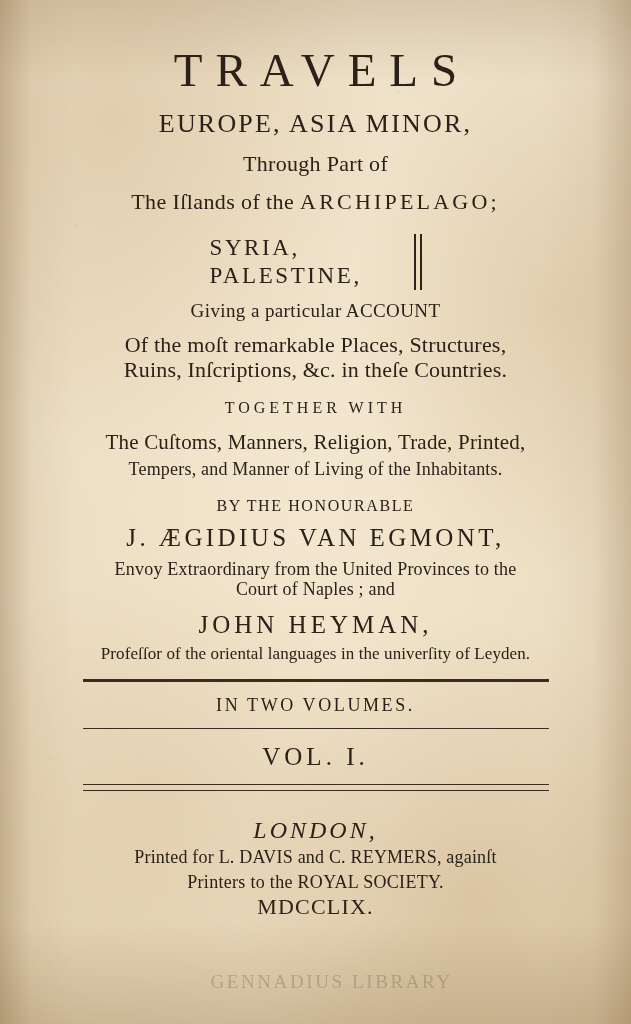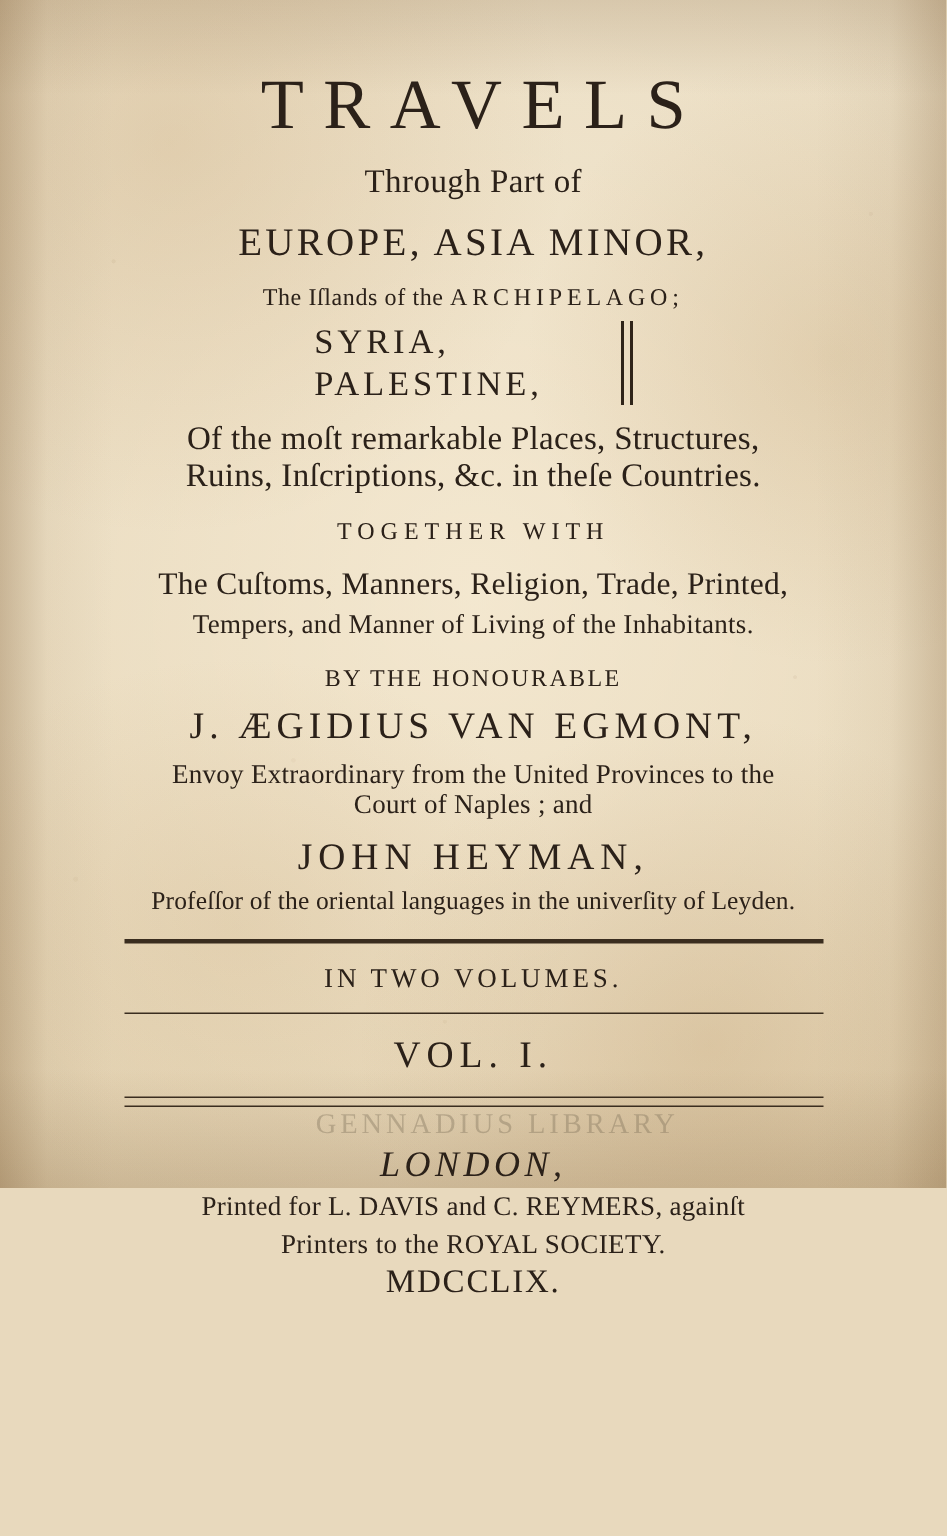--- a/index.html
+++ b/index.html
@@ -12,21 +12,21 @@
     overflow: hidden;
     background: #e8d9bd;
     font-family: "Liberation Serif", serif;
     color: #2b2119;
   }
 
   
   #page {
     position: relative;
     width: 631px;
-    height: 792px;
+    height: 1024px;
     box-sizing: border-box;
     background:
       radial-gradient(ellipse 70% 55% at 18% 12%, rgba(180,140,86,0.22), rgba(180,140,86,0) 60%),
       radial-gradient(ellipse 50% 40% at 88% 30%, rgba(176,136,80,0.20), rgba(176,136,80,0) 65%),
       radial-gradient(ellipse 60% 45% at 75% 88%, rgba(170,128,74,0.22), rgba(170,128,74,0) 62%),
       radial-gradient(ellipse 55% 35% at 25% 78%, rgba(186,148,96,0.16), rgba(186,148,96,0) 65%),
       radial-gradient(ellipse 120% 110% at 50% 50%, rgba(255,246,227,0.55), rgba(255,246,227,0) 70%),
       linear-gradient(180deg, #e9dcc2 0%, #e6d7ba 35%, #e4d4b5 65%, #dfcdab 100%);
   }
   
@@ -80,23 +80,23 @@
     font-size: 22px;
     letter-spacing: .3px;
     margin-bottom: 14px;
   }
   .line-europe {
     font-size: 26px;
     letter-spacing: 2.2px;
     margin-bottom: 14px;
   }
   .line-islands {
-    font-size: 16px;
+    font-size: 22px;
     letter-spacing: .4px;
-    margin-bottom: 6px;
+    margin-bottom: 19px;
   }
   .sp2 { letter-spacing: 3.2px; }
 
   
   .cols {
     display: flex;
     justify-content: center;
     align-items: stretch;
     margin: 2px 0 10px 0;
   }
@@ -255,39 +255,40 @@
 </style>
 </head>
 <body>
 
 <div id="page">
 
   <div id="content">
 
     <div class="ln title-main">TRAVELS</div>
 
+    <div class="ln line-europe">EUROPE, ASIA MINOR,</div>
+
     <div class="ln sub-through">Through Part of</div>
-
-    <div class="ln line-europe">EUROPE, ASIA MINOR,</div>
 
     <div class="ln line-islands">
       <span>The Iſlands of the </span><span class="sp2">ARCHIPELAGO;</span>
     </div>
 
     <div class="cols">
       <div class="col-l">
         <div class="ln">SYRIA,</div>
         <div class="ln">PALESTINE,</div>
       </div>
       <div class="divider-bars">
           <i></i>
           <i></i>
         </div>
     </div>
 
+    <div class="ln giving">Giving a particular ACCOUNT</div>
 
     <div class="remark">
       <div class="ln">Of the moſt remarkable Places, Structures,</div>
       <div class="ln">Ruins, Inſcriptions, &amp;c. in theſe Countries.</div>
     </div>
 
     <div class="ln together">TOGETHER WITH</div>
 
     <div class="ln customs">The Cuſtoms, Manners, Religion, Trade, Printed,</div>
     <div class="ln tempers">Tempers, and Manner of Living of the Inhabitants.</div>

